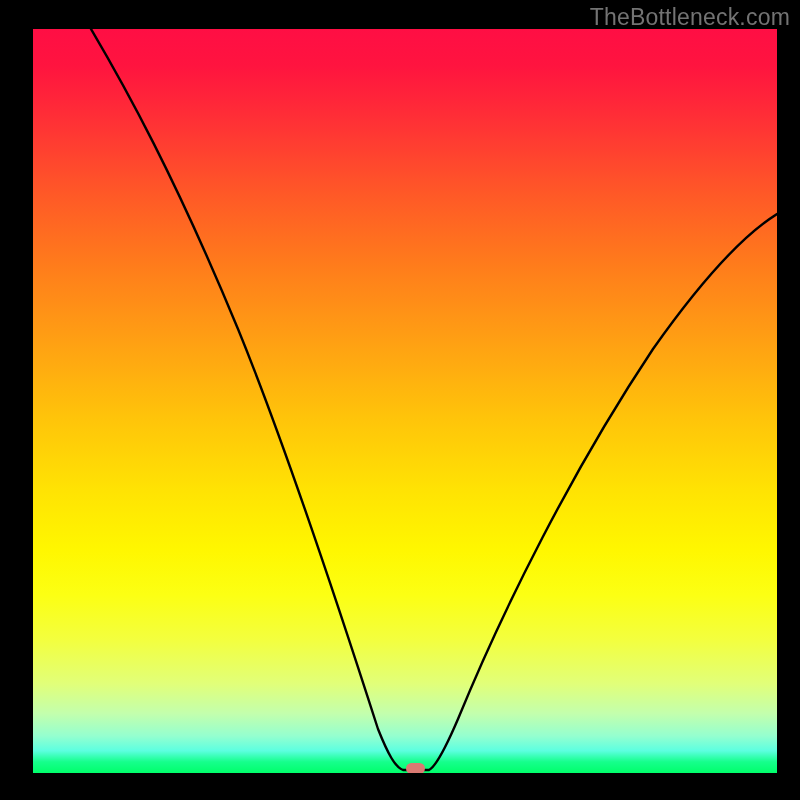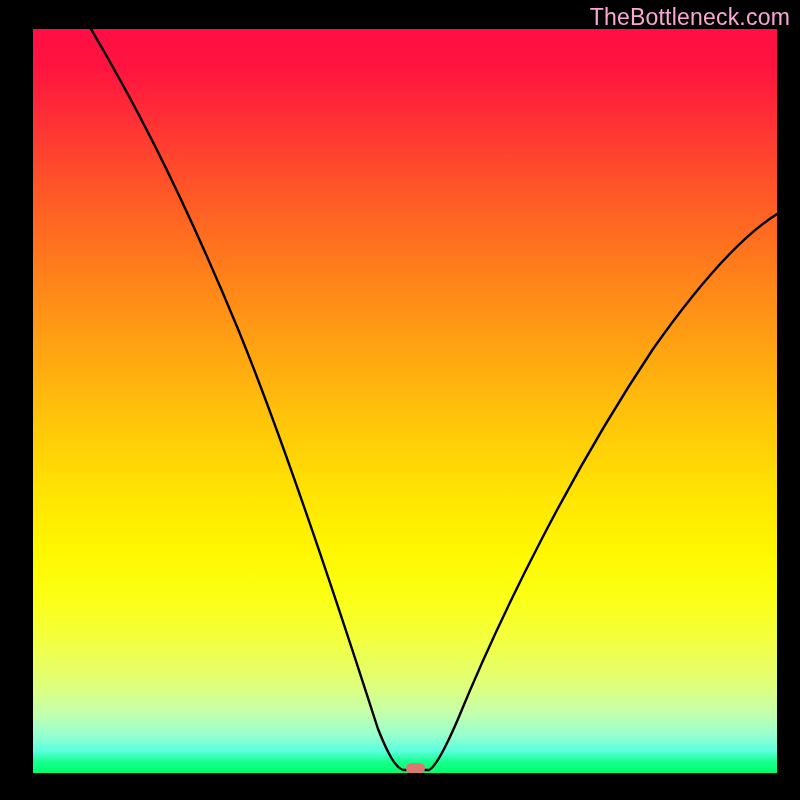--- a/index.html
+++ b/index.html
@@ -14,21 +14,21 @@
   .frame {
     position: relative;
     width: 800px;
     height: 800px;
     background: #000;
   }
   .watermark {
     position: absolute;
     top: 4px;
     right: 10px;
-    color: #f9a8d4;
+    color: #737373;
     font-size: 23px;
     font-weight: 400;
     letter-spacing: 0.2px;
     z-index: 5;
   }
   .plot-area {
     position: absolute;
     left: 33px;
     top: 29px;
     width: 744px;

